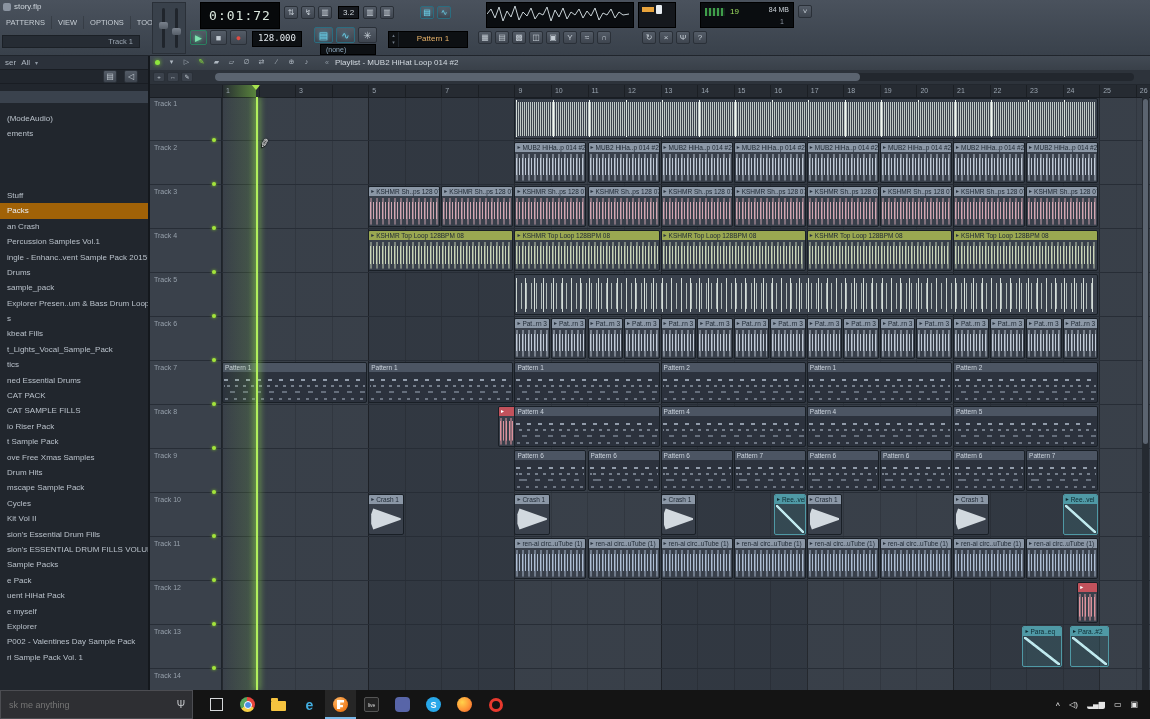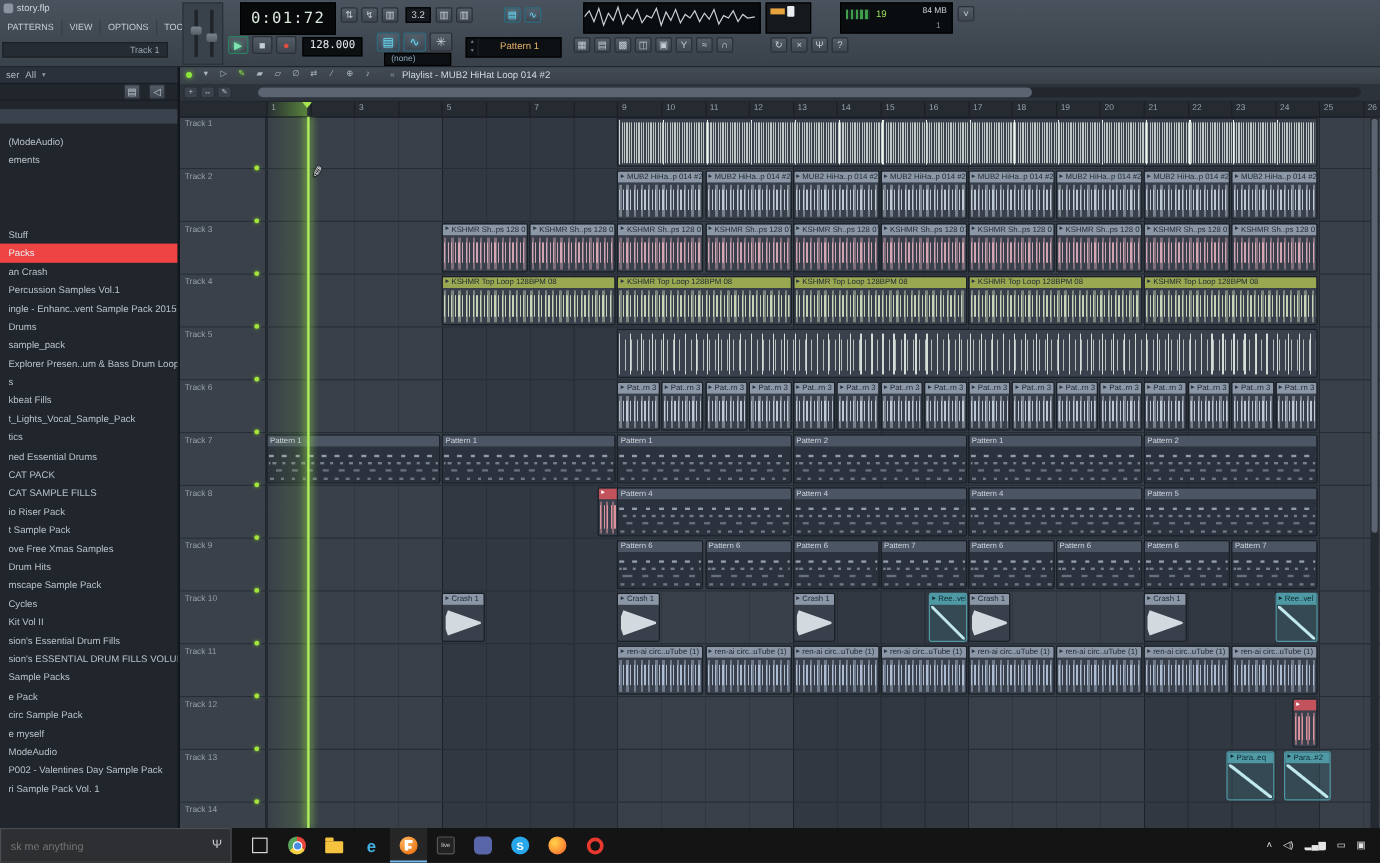--- a/index.html
+++ b/index.html
@@ -155,21 +155,21 @@
   .browser{position:absolute;left:0;top:55px;width:148px;bottom:29px;background:#21262d;
     border-right:2px solid #14181d;overflow:hidden;z-index:7;}
   .b-head{height:14px;display:flex;align-items:center;font-size:8px;color:#aeb7c1;padding:0 5px;gap:5px;
     background:#2b313a;border-bottom:1px solid #191d23;}
   .b-chev{font-size:6px;color:#8d97a2;}
   .b-tools{height:13px;display:flex;justify-content:flex-end;gap:7px;padding:0 10px;border-bottom:1px solid #191d23;
     color:#9aa4af;font-size:7px;align-items:center;}
   .b-selrow{height:12px;background:#3a424d;margin-top:7px;}
   .b-list{margin-top:8px;}
   .b-item{height:15.4px;line-height:15.4px;font-size:8px;color:#b9c1ca;padding-left:7px;white-space:nowrap;overflow:hidden;}
-  .b-item.sel{background:#ef4444;color:#e9eef3;}
+  .b-item.sel{background:#a16207;color:#e9eef3;}
 
   
   .taskbar{position:absolute;left:0;bottom:0;width:100%;height:29px;background:#141414;display:flex;align-items:stretch;z-index:9;}
   .search{width:193px;background:#2e2f33;border:1px solid #4c4d52;display:flex;align-items:center;box-sizing:border-box;}
   .search input{flex:1;min-width:0;background:transparent;border:none;outline:none;color:#c9cbce;font-size:9px;
     padding-left:8px;font-family:"Liberation Sans",sans-serif;}
   .search .mic{color:#c9cbce;font-size:10px;padding:0 7px;}
   .apps{display:flex;align-items:stretch;margin-left:8px;}
   .app{width:31px;display:flex;align-items:center;justify-content:center;position:relative;}
   .app.active{background:rgba(255,255,255,.08);box-shadow:inset 0 -2px 0 #77b7e8;}
@@ -1030,23 +1030,23 @@
         <div class="b-item">t Sample Pack</div>
         <div class="b-item">ove Free Xmas Samples</div>
         <div class="b-item">Drum Hits</div>
         <div class="b-item">mscape Sample Pack</div>
         <div class="b-item">Cycles</div>
         <div class="b-item">Kit Vol II</div>
         <div class="b-item">sion's Essential Drum Fills</div>
         <div class="b-item">sion's ESSENTIAL DRUM FILLS VOLUME 2</div>
         <div class="b-item">Sample Packs</div>
         <div class="b-item">e Pack</div>
-        <div class="b-item">circ Sample Pack</div>
+        <div class="b-item">uent HiHat Pack</div>
         <div class="b-item">e myself</div>
-        <div class="b-item">ModeAudio</div>
+        <div class="b-item">Explorer</div>
         <div class="b-item">P002 - Valentines Day Sample Pack</div>
         <div class="b-item">ri Sample Pack Vol. 1</div>
       </div>
   </div>
 
   <div class="taskbar">
     <div class="search">
       <input type="text" placeholder="sk me anything" style="">
       <span class="mic">Ψ</span>
     </div>

